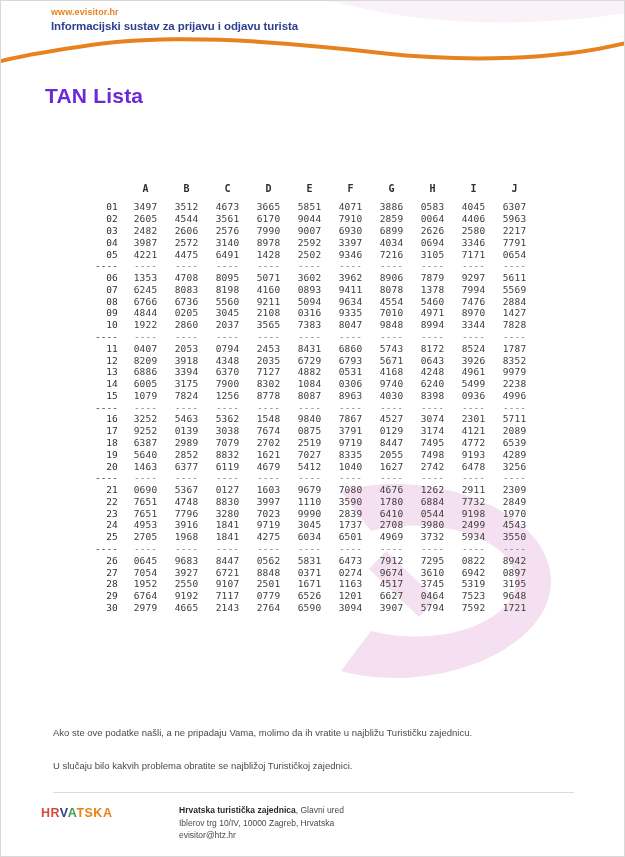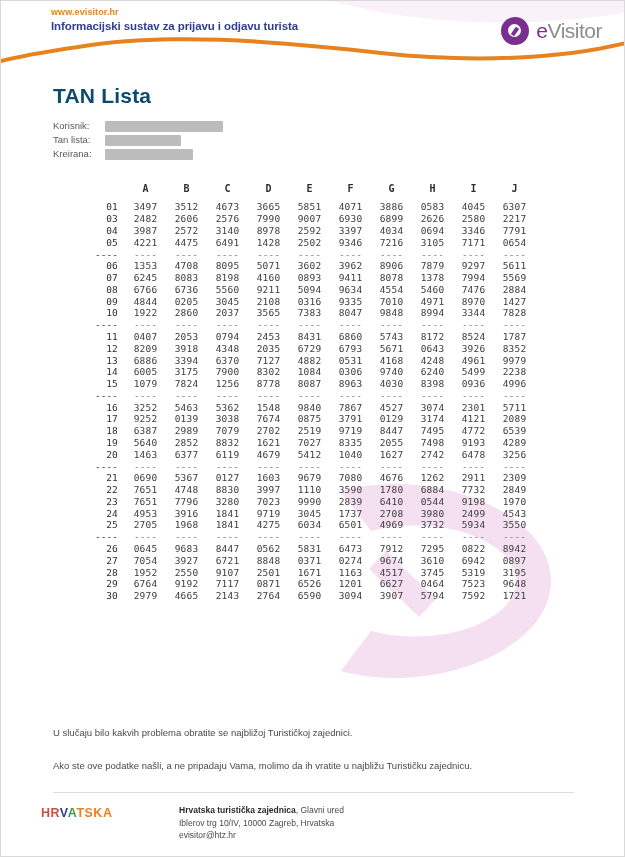--- a/index.html
+++ b/index.html
@@ -106,25 +106,25 @@
     letter-spacing: -0.5px;
   }
   .brand-text b {
     color: #7a2f8f;
     font-weight: normal;
   }
 
   
   .title {
     position: absolute;
-    left: 52px;
+    left: 44px;
     top: 83px;
     font-size: 21px;
     font-weight: bold;
-    color: #0c4a6e;
+    color: #6d28d9;
     letter-spacing: 0.2px;
   }
   .meta {
     position: absolute;
     left: 52px;
     top: 118px;
     font-size: 9.5px;
     line-height: 14px;
     color: #5a5a5a;
   }
@@ -265,42 +265,24 @@
     <div class="header-rule-top"></div>
     <svg class="header-swoosh" viewBox="0 0 625 62" preserveAspectRatio="none">
       <path d="M0 0 H625 V40 C560 56 470 60 380 50 C280 39 180 30 90 42 C55 47 25 52 0 58 Z" fill="#ffffff"></path>
       <path d="M0 58 C25 52 55 47 90 42 C180 30 280 39 380 50 C470 60 560 56 625 40 L625 44 C560 60 470 64 380 54 C280 43 180 34 90 46 C55 51 25 56 0 62 Z" fill="#e8821e"></path>
       <path d="M330 0 C420 24 520 28 625 12 L625 0 Z" fill="#f6e7f4" opacity="0.55"></path>
     </svg>
     <div class="header-text">
       <div class="header-url">www.evisitor.hr</div>
       <div class="header-sub">Informacijski sustav za prijavu i odjavu turista</div>
     </div>
-    <div class="brand">
-      <div class="brand-mark"></div>
-      <div class="brand-text"><b>e</b><span>Visitor</span></div>
-    </div>
   </div>
 
   <div class="title">TAN Lista</div>
 
-  <div class="meta">
-    <div class="meta-row">
-      <span class="meta-label">Korisnik:</span>
-      <span class="meta-value">███████████████████</span>
-    </div>
-    <div class="meta-row">
-      <span class="meta-label">Tan lista:</span>
-      <span class="meta-value">████████████</span>
-    </div>
-    <div class="meta-row">
-      <span class="meta-label">Kreirana:</span>
-      <span class="meta-value">██████████████</span>
-    </div>
-  </div>
 
   <svg class="watermark" viewBox="0 0 300 200">
     <path d="M40 10 C130 -15 250 30 250 100 C250 170 130 215 40 190 L70 150 C140 168 215 140 215 100 C215 60 140 32 70 50 Z" fill="#f4e0f1"></path>
     <path d="M85 70 L135 118 L118 136 L68 88 Z" fill="#f4e0f1"></path>
   </svg>
 
   <div class="tan-wrap">
     <table class="tan">
       <thead>
         <tr>
@@ -325,20 +307,33 @@
             <td>4673</td>
             <td>3665</td>
             <td>5851</td>
             <td>4071</td>
             <td>3886</td>
             <td>0583</td>
             <td>4045</td>
             <td>6307</td>
           </tr>
           <tr>
+            <td class="idx">02</td>
+            <td>2605</td>
+            <td>4544</td>
+            <td>3561</td>
+            <td>6170</td>
+            <td>9044</td>
+            <td>7910</td>
+            <td>2859</td>
+            <td>0064</td>
+            <td>4406</td>
+            <td>5963</td>
+          </tr>
+          <tr>
             <td class="idx">03</td>
             <td>2482</td>
             <td>2606</td>
             <td>2576</td>
             <td>7990</td>
             <td>9007</td>
             <td>6930</td>
             <td>6899</td>
             <td>2626</td>
             <td>2580</td>
@@ -732,21 +727,21 @@
             <td>4517</td>
             <td>3745</td>
             <td>5319</td>
             <td>3195</td>
           </tr>
           <tr>
             <td class="idx">29</td>
             <td>6764</td>
             <td>9192</td>
             <td>7117</td>
-            <td>0871</td>
+            <td>0779</td>
             <td>6526</td>
             <td>1201</td>
             <td>6627</td>
             <td>0464</td>
             <td>7523</td>
             <td>9648</td>
           </tr>
           <tr>
             <td class="idx">30</td>
             <td>2979</td>
@@ -758,22 +753,22 @@
             <td>3907</td>
             <td>5794</td>
             <td>7592</td>
             <td>1721</td>
           </tr>
         </tbody>
     </table>
   </div>
 
   <div class="notes">
+    <p>Ako ste ove podatke našli, a ne pripadaju Vama, molimo da ih vratite u najbližu Turističku zajednicu.</p>
     <p>U slučaju bilo kakvih problema obratite se najbližoj Turističkoj zajednici.</p>
-    <p>Ako ste ove podatke našli, a ne pripadaju Vama, molimo da ih vratite u najbližu Turističku zajednicu.</p>
   </div>
 
   <div class="footer">
     <div class="footer-rule"></div>
     <div class="footer-logo">
       <span class="c1">HR</span><span class="c2">V</span><span class="c3">A</span><span class="c4">TSKA</span>
     </div>
     <div class="footer-addr">
       <div><b>Hrvatska turistička zajednica</b><span>, Glavni ured</span></div>
       <div>Iblerov trg 10/IV,  10000 Zagreb, Hrvatska</div>

